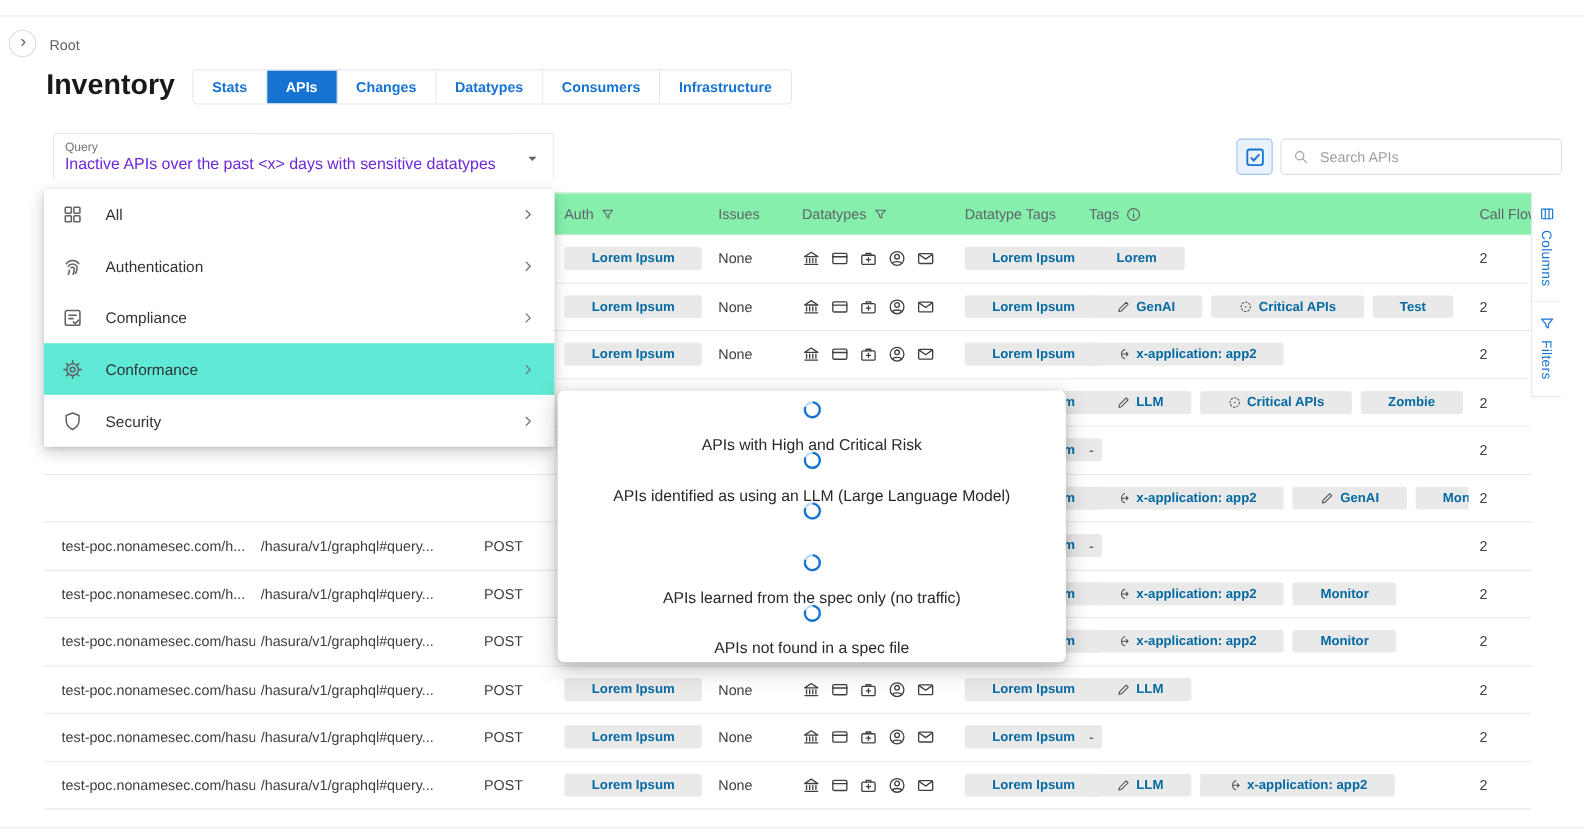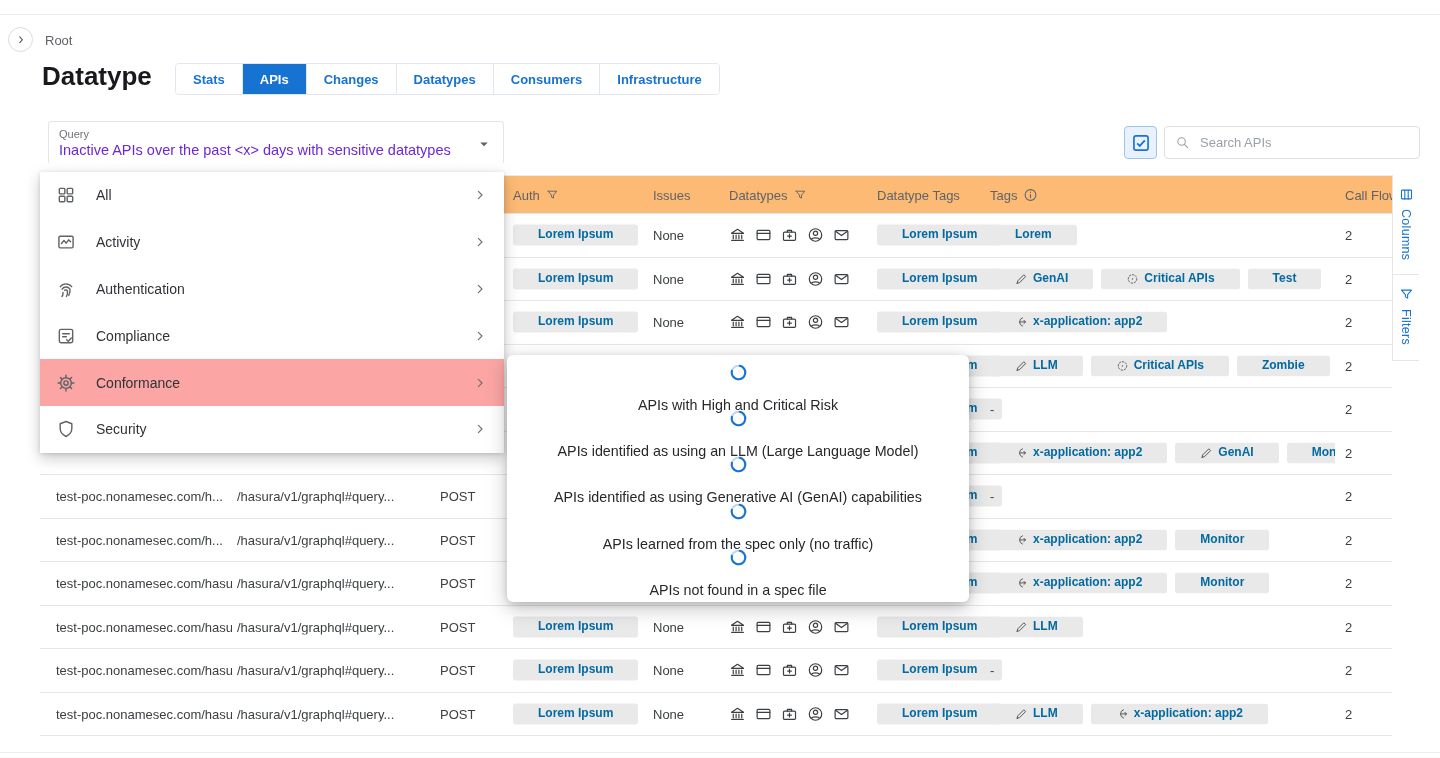--- a/index.html
+++ b/index.html
@@ -29,21 +29,21 @@
   .query-caret{position:absolute;right:10px;top:13px;}
   
   .check-btn{position:absolute;left:1124px;top:126px;width:33px;height:33px;border:1px solid #9ec4ea;
     background:#e9f2fc;border-radius:4px;display:flex;align-items:center;justify-content:center;cursor:pointer;padding:0;}
   .search-box{position:absolute;left:1164px;top:126px;width:256px;height:33px;border:1px solid #dcdfe3;
     border-radius:4px;box-sizing:border-box;display:flex;align-items:center;padding:0 10px;gap:8px;background:#fff;color:#9aa0a6;}
   .search-box input{border:none;outline:none;flex:1;font-family:"Liberation Sans",sans-serif;font-size:13px;color:#333;background:transparent;}
   .search-box input::placeholder{color:#9aa0a6;}
   
   .table{position:absolute;left:40px;top:175px;width:1352px;}
-  .thead{position:relative;height:37px;background:#fdba74;border-top:1px solid #ececec;border-bottom:1px solid #e6e6e6;}
+  .thead{position:relative;height:37px;background:#86efac;border-top:1px solid #ececec;border-bottom:1px solid #e6e6e6;}
   .th{position:absolute;top:50%;transform:translateY(-50%);font-size:13px;color:#5f6368;
     display:flex;align-items:center;gap:6px;white-space:nowrap;}
   .th .ic{color:#5f6368;}
   .th-clip{width:47px;overflow:hidden;}
   .trow{position:relative;height:42.5px;border-bottom:1px solid #e6e6e6;background:#fff;cursor:pointer;}
   .cell{position:absolute;top:50%;transform:translateY(-50%);font-size:13px;color:#3c4043;white-space:nowrap;}
   .cell.trunc{overflow:hidden;}
   .chip{display:inline-flex;align-items:flex-start;gap:5px;background:#e9e9e9;border-radius:3px;
     padding:4px 25px;font-size:12px;font-weight:700;color:#0369a1;line-height:1.1;white-space:nowrap;}
   .chip .ic{color:#4a4a4a;}
@@ -53,39 +53,39 @@
   .ic{display:inline-flex;align-items:center;line-height:0;}
   
   .side-tabs{position:absolute;left:1392px;top:175px;width:27px;}
   .side-tab{display:flex;flex-direction:column;align-items:center;gap:7px;padding:12px 0 14px;
     border-left:1px solid #e6e6e6;border-bottom:1px solid #e6e6e6;color:#1673d2;cursor:pointer;background:#fff;}
   .vlabel{writing-mode:vertical-rl;font-size:12.5px;color:#1673d2;letter-spacing:.3px;}
   
   .menu{position:absolute;left:40px;top:172px;width:464px;background:#fff;z-index:20;
     box-shadow:0 5px 14px rgba(0,0,0,.22),0 1px 4px rgba(0,0,0,.12);}
   .menu-item{height:46.8px;display:flex;align-items:center;padding:0 16px;gap:20px;cursor:pointer;background:#fff;}
-  .menu-item.selected{background:#fca5a5;}
+  .menu-item.selected{background:#5eead4;}
   .menu-item>.ic:first-child{color:#5f6368;}
   .mi-label{font-size:14px;color:#2f3337;flex:1;}
   .menu-item>.ic:last-child{color:#6b7075;}
   
   .popup{position:absolute;left:507px;top:355px;width:462px;background:#fff;border-radius:6px;z-index:21;
     padding:8px 0;box-shadow:0 6px 20px rgba(0,0,0,.25),0 2px 6px rgba(0,0,0,.12);}
   .popup-item{height:46.2px;display:flex;align-items:center;padding:0 21px;gap:15px;cursor:pointer;flex-direction:column;}
   .pi-label{font-size:14.3px;color:#26282b;}
 </style>
 </head>
 <body>
 
 <div class="hairline" style="top:14px"></div>
 <div class="hairline" style="top:752px"></div>
 
 <button class="expand-btn">›</button>
 <div class="breadcrumb">Root</div>
-<h1 class="page-title">Datatype</h1>
+<h1 class="page-title">Inventory</h1>
 
 <div class="tabs">
     <button class="tab">Stats</button>
     <button class="tab active">APIs</button>
     <button class="tab">Changes</button>
     <button class="tab">Datatypes</button>
     <button class="tab">Consumers</button>
     <button class="tab">Infrastructure</button>
   </div>
 
@@ -917,34 +917,20 @@
       <span class="mi-label">All</span>
       <span class="ic">
         <svg width="16" height="16" viewBox="0 0 24 24" fill="none" stroke="currentColor" stroke-width="1.7" stroke-linecap="round" stroke-linejoin="round">
           <polyline points="9.5 6.5 15 12 9.5 17.5"></polyline>
         </svg>
       </span>
     </div>
     <div class="menu-item">
       <span class="ic">
         <svg width="20" height="20" viewBox="0 0 24 24" fill="none" stroke="currentColor" stroke-width="1.7" stroke-linecap="round" stroke-linejoin="round">
-          <rect x="3.5" y="5" width="17" height="14" rx="1.5"></rect>
-          <polyline points="6.5 13.8 9.6 10.2 12.2 13.4 15.2 9.4 17.5 11.8"></polyline>
-        </svg>
-      </span>
-      <span class="mi-label">Activity</span>
-      <span class="ic">
-        <svg width="16" height="16" viewBox="0 0 24 24" fill="none" stroke="currentColor" stroke-width="1.7" stroke-linecap="round" stroke-linejoin="round">
-          <polyline points="9.5 6.5 15 12 9.5 17.5"></polyline>
-        </svg>
-      </span>
-    </div>
-    <div class="menu-item">
-      <span class="ic">
-        <svg width="20" height="20" viewBox="0 0 24 24" fill="none" stroke="currentColor" stroke-width="1.7" stroke-linecap="round" stroke-linejoin="round">
           <path d="M5.2 9.2a8.6 8.6 0 0 1 13.6 0"></path>
           <path d="M7.3 12.2a5.6 5.6 0 0 1 9.4 0c.6 2.8-.2 5.4-1.4 7.6"></path>
           <path d="M10.2 13.6a2.3 2.3 0 0 1 3.6 1c.3 2.4-.3 4.4-1.3 6.2"></path>
           <path d="M8.4 16.2c.2 1.8-.3 3.4-1.2 4.8"></path>
         </svg>
       </span>
       <span class="mi-label">Authentication</span>
       <span class="ic">
         <svg width="16" height="16" viewBox="0 0 24 24" fill="none" stroke="currentColor" stroke-width="1.7" stroke-linecap="round" stroke-linejoin="round">
           <polyline points="9.5 6.5 15 12 9.5 17.5"></polyline>
@@ -1015,21 +1001,20 @@
       </span>
       <span class="pi-label">APIs identified as using an LLM (Large Language Model)</span>
     </div>
     <div class="popup-item">
       <span class="ic">
         <svg width="19" height="19" viewBox="0 0 24 24" fill="none">
           <circle cx="12" cy="12" r="8.6" stroke="#bcd9f6" stroke-width="2.6"></circle>
           <circle cx="12" cy="12" r="8.6" stroke="#1673D2" stroke-width="2.6" stroke-dasharray="41 13" stroke-linecap="round" transform="rotate(-80 12 12)"></circle>
         </svg>
       </span>
-      <span class="pi-label">APIs identified as using Generative AI (GenAI) capabilities</span>
     </div>
     <div class="popup-item">
       <span class="ic">
         <svg width="19" height="19" viewBox="0 0 24 24" fill="none">
           <circle cx="12" cy="12" r="8.6" stroke="#bcd9f6" stroke-width="2.6"></circle>
           <circle cx="12" cy="12" r="8.6" stroke="#1673D2" stroke-width="2.6" stroke-dasharray="41 13" stroke-linecap="round" transform="rotate(-80 12 12)"></circle>
         </svg>
       </span>
       <span class="pi-label">APIs learned from the spec only (no traffic)</span>
     </div>

